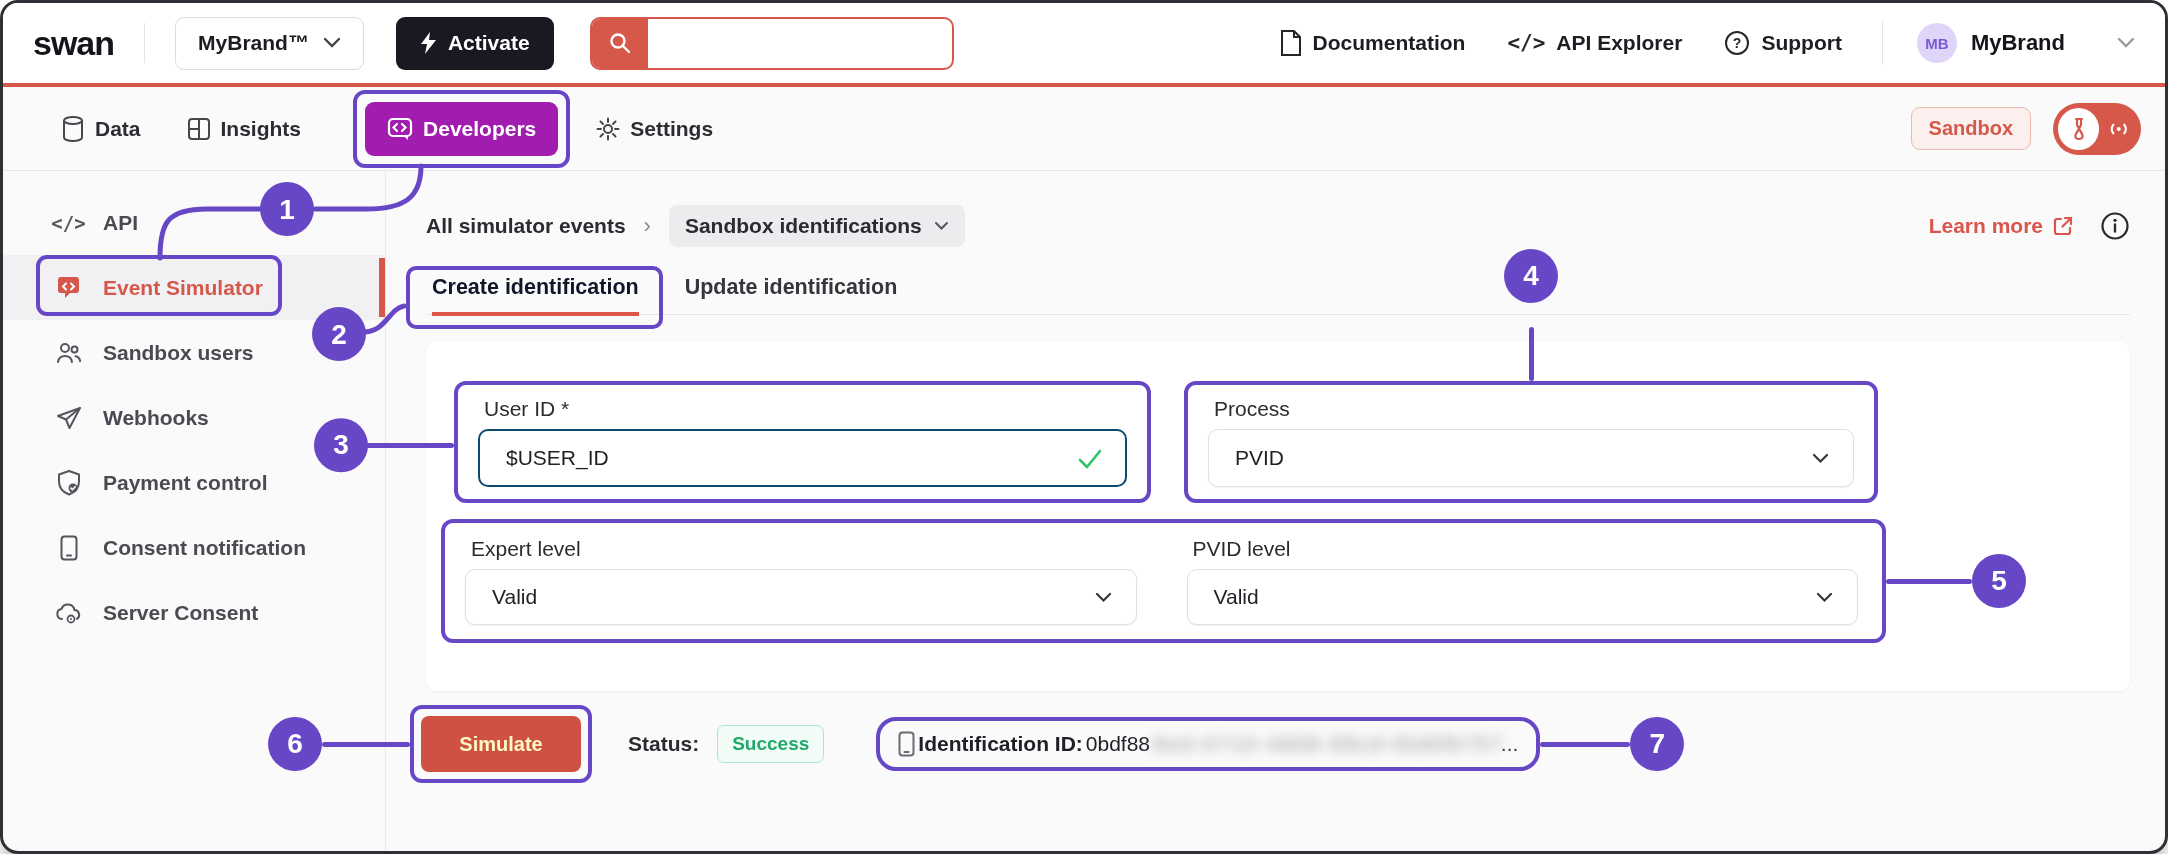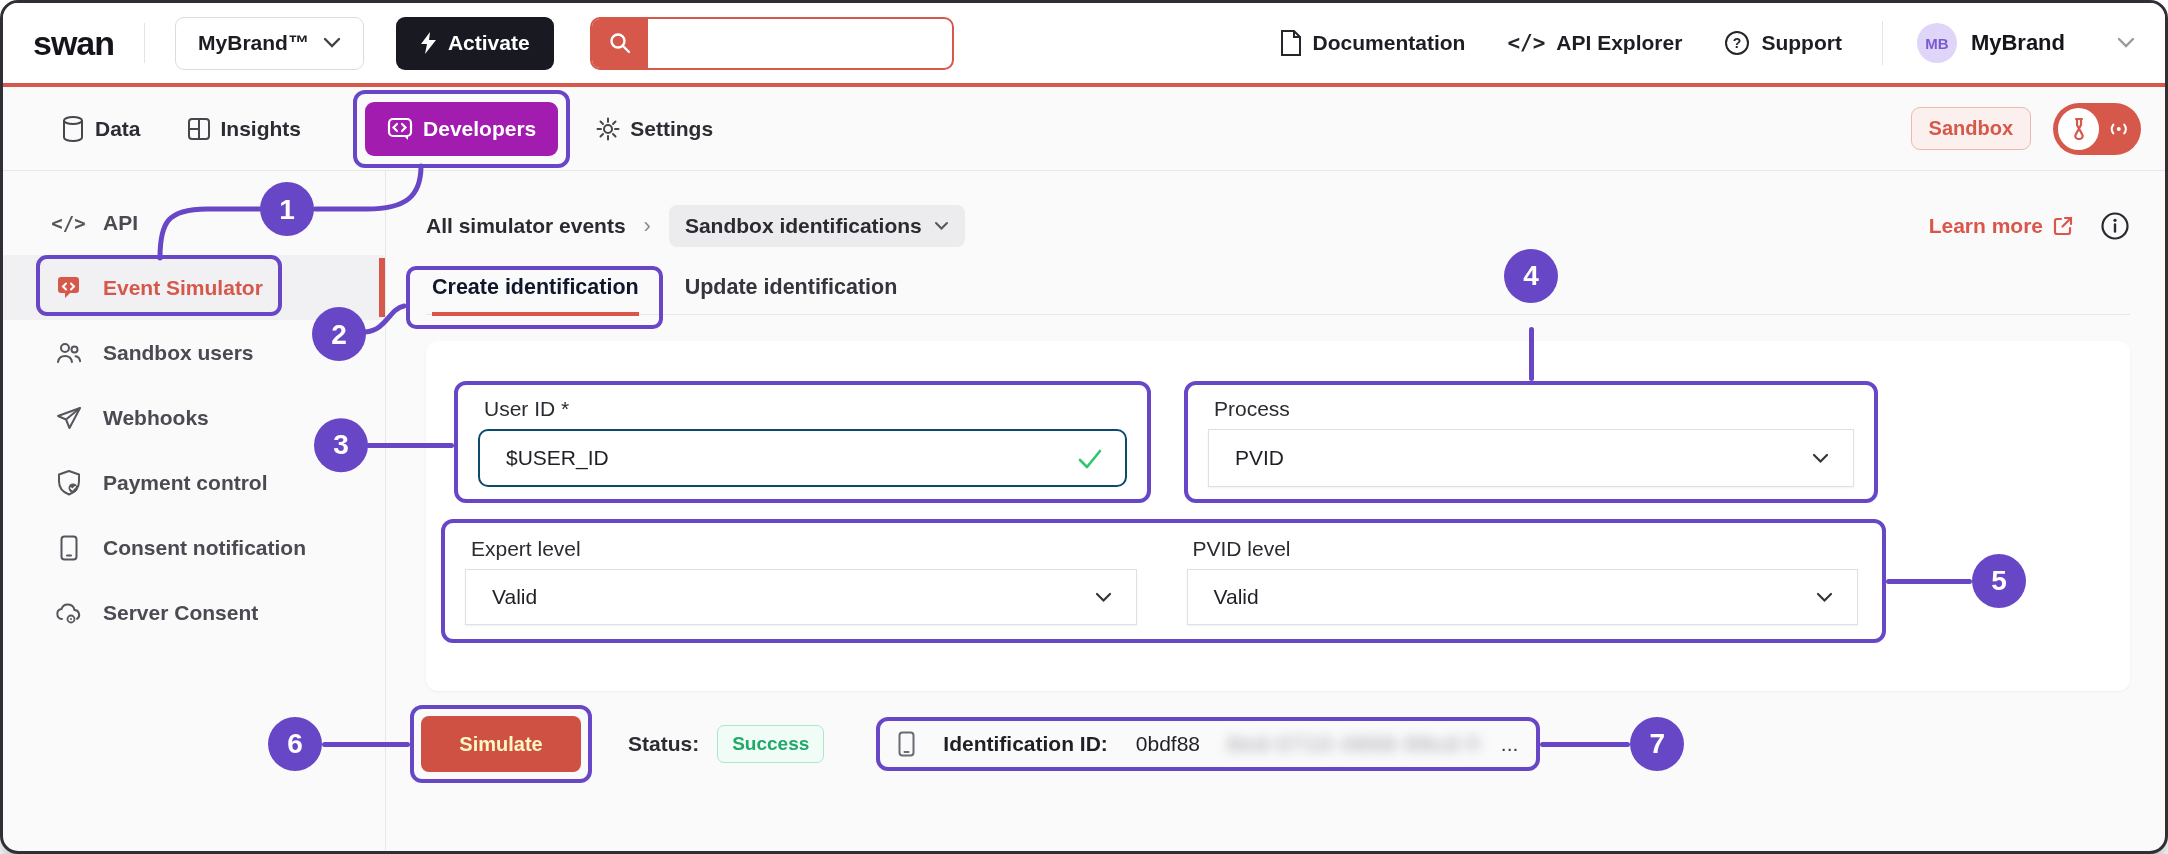--- a/index.html
+++ b/index.html
@@ -84,37 +84,37 @@
   .card { margin-top:26px; background:#fff; border-radius:12px; height:350px;
           padding:40px 0 0 28px; box-shadow:0 1px 3px rgba(20,20,30,.05); }
   .row1 { display:flex; gap:33px; }
   .fgroup { position:relative; width:697px; border:4px solid #6847C6; border-radius:12px;
             padding:10px 20px 12px; background:#fff; }
   .flabel { font-size:21px; color:#2b2b31; margin:2px 0 8px 6px; display:block; }
   .uinput { width:100%; height:58px; border:2px solid #0c4a6e; border-radius:10px;
             font-size:21px; color:#1f1f25; padding:0 60px 0 26px;
             font-family:Liberation Sans, sans-serif; outline:none; }
   .check { position:absolute; right:44px; top:63px; }
-  .selectbox { height:58px; border:1px solid #E0E0E4; border-radius:0; background:#fff;
+  .selectbox { height:58px; border:1px solid #E0E0E4; border-radius:10px; background:#fff;
                box-shadow:0 1px 2px rgba(20,20,30,.06); display:flex; align-items:center;
                justify-content:space-between; padding:0 24px 0 26px; font-size:21px; color:#1f1f25; cursor:pointer; }
   .row2wrap { position:relative; margin:16px 0 0 -13px; width:1445px; border:4px solid #6847C6;
               border-radius:12px; padding:12px 24px 14px 20px; display:flex; gap:50px; background:#fff; }
   .pgroup { width:680px; }
   .pgroup .selectbox { height:56px; }
 
   .action-row { display:flex; align-items:center; margin-top:14px; margin-left:-16px; }
   .simwrap { position:relative; border:4px solid #6847C6; border-radius:12px; padding:7px; }
   .simulate-btn { width:160px; height:56px; background:#CE5144; color:#fef9c3; border:none;
                   border-radius:8px; font-size:20px; font-weight:700; font-family:"Liberation Sans",sans-serif; }
   .status-label { margin-left:36px; font-size:21px; font-weight:600; color:#2b2b31; }
   .status-badge { margin-left:18px; font-size:19px; font-weight:700; color:#1FA96A;
                   background:#F1FCF6; border:1.5px solid #A9E9CB; border-radius:7px; padding:7px 14px; }
   .idwrap { position:relative; margin-left:52px; width:664px; border:4px solid #6847C6;
-            border-radius:12px; padding:10px 18px; display:flex; align-items:center; gap:28px; background:transparent; }
+            border-radius:20px; padding:10px 18px; display:flex; align-items:center; gap:3px; background:transparent; }
   .id-label { font-size:21px; font-weight:700; color:#1f1f25; white-space:nowrap; }
   .id-value { font-size:21px; color:#1f1f25; }
   .id-blur { flex:1; font-size:21px; color:#8f8f97; filter:blur(6px); white-space:nowrap;
              overflow:hidden; letter-spacing:2px; }
   .id-ellipsis { font-size:21px; color:#3a3a40; margin-left:-6px; }
 
   
   .num-circle { position:absolute; width:54px; height:54px; border-radius:50%; background:#6847C6;
                 color:#fff; font-size:28px; font-weight:700; display:flex; align-items:center;
                 justify-content:center; z-index:6; }

